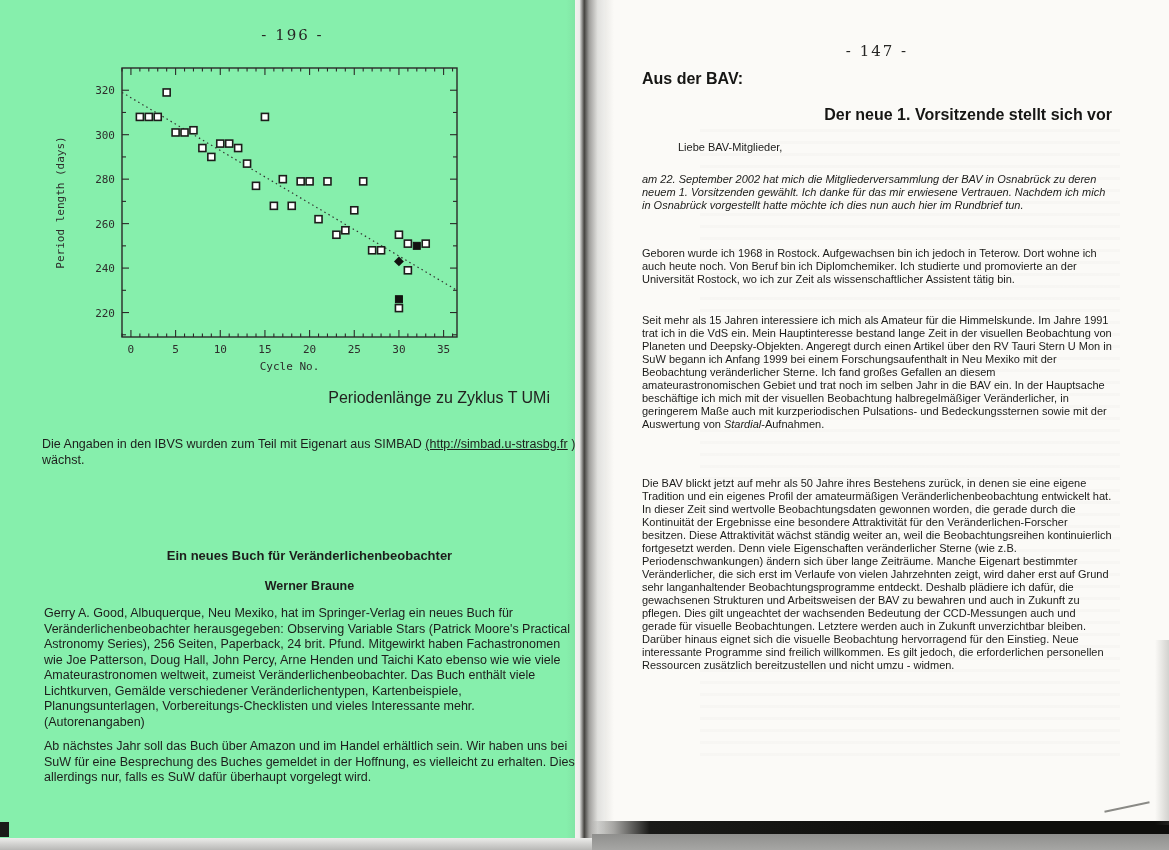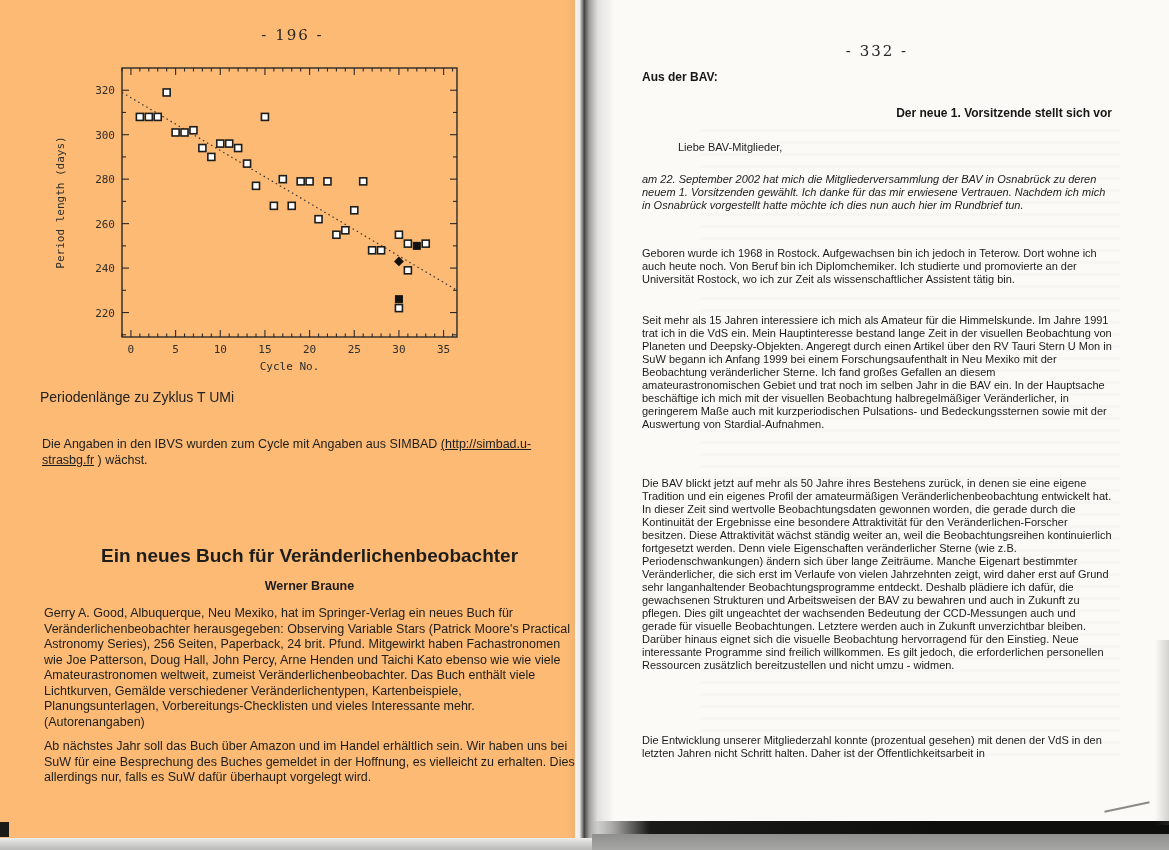--- a/index.html
+++ b/index.html
@@ -3,34 +3,34 @@
 <meta charset="utf-8">
 <style>
   html,body{margin:0;padding:0;background:#6e6e6a;}
   .scan{
     position:relative;width:1169px;height:850px;overflow:hidden;
     background:#fcfcfa;
     font-family:"Liberation Sans",sans-serif;
     color:#1c1c1a;
   }
   .page{position:absolute;top:0;height:850px;}
-  .page-left{left:0;width:575px;background:#fdba74;}
+  .page-left{left:0;width:575px;background:#86efac;}
   .page-right{left:605px;width:564px;background:#fbfaf7;}
   .abs{position:absolute;}
   
   .pageno{font-family:"DejaVu Serif",serif;font-size:15px;letter-spacing:2px;color:#262624;text-align:center;}
   .lp-body{font-size:12.5px;line-height:15.5px;color:#1d1d1b;}
   .lp-center{text-align:center;}
   .bold{font-weight:bold;}
   .underline{text-decoration:underline;}
-  .italic{}
-  .caption{font-size:14px;color:#222220;text-align:left;}
+  .italic{font-style:italic;}
+  .caption{font-size:16px;color:#222220;text-align:right;}
   
   .rp-body{font-size:11px;line-height:13px;color:#1b1b19;}
-  .rp-head{font-size:12px;font-weight:bold;color:#161614;}
+  .rp-head{font-size:16px;font-weight:bold;color:#161614;}
   
   #chart-svg text{font-family:"DejaVu Sans Mono","DejaVu Sans",monospace;font-size:11px;fill:#2e2e2c;}
   #chart-svg{display:block;}
   
   .gutter{
     left:566px;top:0;width:48px;height:850px;
     background:linear-gradient(to right,
       rgba(60,58,52,0) 0%, rgba(60,58,52,0.08) 28%,
       rgba(44,42,38,0.88) 38%, rgba(44,42,38,0.45) 48%,
       rgba(60,58,52,0.14) 66%, rgba(60,58,52,0) 100%);
@@ -218,55 +218,54 @@
           <rect x="345.43333333333334" y="239.70661157024793" width="7" height="7" fill="#121210" stroke="#121210" stroke-width="1"></rect>
           <rect x="345.43333333333334" y="201.91322314049586" width="7" height="7" fill="#121210" transform="rotate(45 348.93333333333334 205.41322314049586)"></rect>
           <text x="239.5" y="314" text-anchor="middle" font-size="13">Cycle No.</text>
           <text x="14" y="146.5" text-anchor="middle" font-size="11.5" transform="rotate(-90 14 146.5)">Period length (days)</text>
         </svg>
     </div>
 
     <div class="abs caption" style="left:40px;top:389px;width:510px;">Periodenlänge zu Zyklus T UMi</div>
 
     <div class="abs lp-body" style="left:42px;top:437px;width:535px;">
-      <span>Die Angaben in den IBVS wurden zum Cycle mit Angaben aus SIMBAD </span><span class="underline">(http://simbad.u-strasbg.fr</span><span> ) wächst.</span>
+      <span>Die Angaben in den IBVS wurden zum Teil mit Eigenart aus SIMBAD </span><span class="underline">(http://simbad.u-strasbg.fr</span><span> ) wächst.</span>
     </div>
 
 
-    <div class="abs lp-body lp-center bold" style="left:42px;top:548px;width:535px;font-size:19px;">Ein neues Buch  für Veränderlichenbeobachter</div>
+    <div class="abs lp-body lp-center bold" style="left:42px;top:548px;width:535px;font-size:13px;">Ein neues Buch  für Veränderlichenbeobachter</div>
 
     <div class="abs lp-body lp-center" style="left:42px;top:579px;width:535px;font-weight:bold;">Werner Braune</div>
 
     <div class="abs lp-body" style="left:44px;top:606px;width:535px;">Gerry A. Good, Albuquerque, Neu Mexiko, hat im Springer-Verlag ein neues Buch für Veränderlichenbeobachter herausgegeben: Observing Variable Stars (Patrick Moore's Practical Astronomy Series), 256 Seiten, Paperback, 24 brit. Pfund. Mitgewirkt haben Fachastronomen wie Joe Patterson, Doug Hall, John Percy, Arne Henden und Taichi Kato ebenso wie wie viele Amateurastronomen weltweit, zumeist Veränderlichenbeobachter. Das Buch enthält viele Lichtkurven, Gemälde verschiedener Veränderlichentypen, Kartenbeispiele, Planungsunterlagen, Vorbereitungs-Checklisten und vieles Interessante mehr. (Autorenangaben)</div>
 
     <div class="abs lp-body" style="left:44px;top:739px;width:535px;">Ab nächstes Jahr soll das Buch über Amazon und im Handel erhältlich sein. Wir haben uns bei SuW  für eine Besprechung des Buches gemeldet in der Hoffnung, es vielleicht zu erhalten. Dies allerdings nur, falls es SuW dafür überhaupt vorgelegt wird.</div>
   </div>
 
   <div class="page page-right">
     <div class="abs bleed" style="left:95px;top:120px;"></div>
 
-    <div class="abs pageno" style="left:37px;top:42px;width:470px;">- 332 -</div>
+    <div class="abs pageno" style="left:37px;top:42px;width:470px;">- 147 -</div>
 
     <div class="abs rp-head" style="left:37px;top:70px;width:470px;">Aus der  BAV:</div>
 
     <div class="abs rp-head" style="left:37px;top:106px;width:470px;text-align:right;">Der neue 1. Vorsitzende stellt sich vor</div>
 
     <div class="abs rp-body" style="left:37px;top:141px;width:470px;padding-left:36px;">Liebe BAV-Mitglieder,</div>
 
     <div class="abs rp-body" style="left:37px;top:173px;width:470px;font-style:italic;">am 22. September 2002 hat mich die Mitgliederversammlung der BAV in Osnabrück zu deren neuem 1. Vorsitzenden gewählt. Ich danke für das mir erwiesene Vertrauen. Nachdem ich mich in Osnabrück vorgestellt hatte möchte ich dies nun auch hier im Rundbrief tun.</div>
 
     <div class="abs rp-body" style="left:37px;top:247px;width:470px;">Geboren wurde ich 1968 in Rostock. Aufgewachsen bin ich jedoch in Teterow. Dort wohne ich auch heute noch. Von Beruf bin ich Diplomchemiker. Ich studierte und promovierte an der Universität Rostock, wo ich zur Zeit als wissenschaftlicher Assistent tätig bin.</div>
 
     <div class="abs rp-body" style="left:37px;top:314px;width:470px;">
       <span>Seit mehr als 15 Jahren interessiere ich mich als Amateur für die Himmelskunde. Im Jahre 1991 trat ich in die VdS ein. Mein Hauptinteresse bestand lange Zeit in der visuellen Beobachtung von Planeten und Deepsky-Objekten. Angeregt durch einen Artikel über den RV Tauri Stern U Mon in SuW begann ich Anfang 1999 bei einem Forschungsaufenthalt in Neu Mexiko mit der Beobachtung veränderlicher Sterne. Ich fand großes Gefallen an diesem amateurastronomischen Gebiet und trat noch im selben Jahr in die BAV ein. In der Hauptsache beschäftige ich mich mit der visuellen Beobachtung halbregelmäßiger Veränderlicher, in geringerem Maße auch mit kurzperiodischen Pulsations- und Bedeckungssternen sowie mit der Auswertung von </span><span class="italic">Stardial</span><span>-Aufnahmen.</span>
     </div>
 
     <div class="abs rp-body" style="left:37px;top:477px;width:470px;">Die BAV blickt jetzt auf mehr als 50 Jahre ihres Bestehens zurück, in denen sie eine eigene Tradition und ein eigenes Profil der amateurmäßigen Veränderlichenbeobachtung entwickelt hat. In dieser Zeit sind wertvolle Beobachtungsdaten gewonnen worden, die gerade durch die Kontinuität der Ergebnisse eine besondere Attraktivität für den Veränderlichen-Forscher besitzen. Diese Attraktivität wächst ständig weiter an, weil die Beobachtungsreihen kontinuierlich fortgesetzt werden. Denn viele Eigenschaften veränderlicher Sterne (wie z.B. Periodenschwankungen) ändern sich über lange Zeiträume. Manche Eigenart bestimmter Veränderlicher, die sich erst im Verlaufe von vielen Jahrzehnten zeigt, wird daher erst auf Grund sehr langanhaltender Beobachtungsprogramme entdeckt. Deshalb plädiere ich dafür, die gewachsenen Strukturen und Arbeitsweisen der BAV zu bewahren und auch in Zukunft zu pflegen. Dies gilt ungeachtet der wachsenden Bedeutung der CCD-Messungen auch und gerade für visuelle Beobachtungen. Letztere werden auch in Zukunft unverzichtbar bleiben. Darüber hinaus eignet sich die visuelle Beobachtung hervorragend für den Einstieg. Neue interessante Programme sind freilich willkommen. Es gilt jedoch, die erforderlichen personellen Ressourcen zusätzlich bereitzustellen und nicht umzu - widmen.</div>
 
-    <div class="abs rp-body" style="left:37px;top:734px;width:470px;">Die Entwicklung unserer Mitgliederzahl konnte (prozentual gesehen) mit denen der VdS in den letzten Jahren nicht Schritt halten. Daher ist der Öffentlichkeitsarbeit in</div>
   </div>
 
   <div class="abs gutter"></div>
   <div class="abs bottom-left-gray"></div>
   <div class="abs bottom-right-black"></div>
   <div class="abs bottom-right-gray"></div>
   <div class="abs corner-black"></div>
   <div class="abs right-edge-shade"></div>
   <div class="abs page-corner-line"></div>
 </div>

